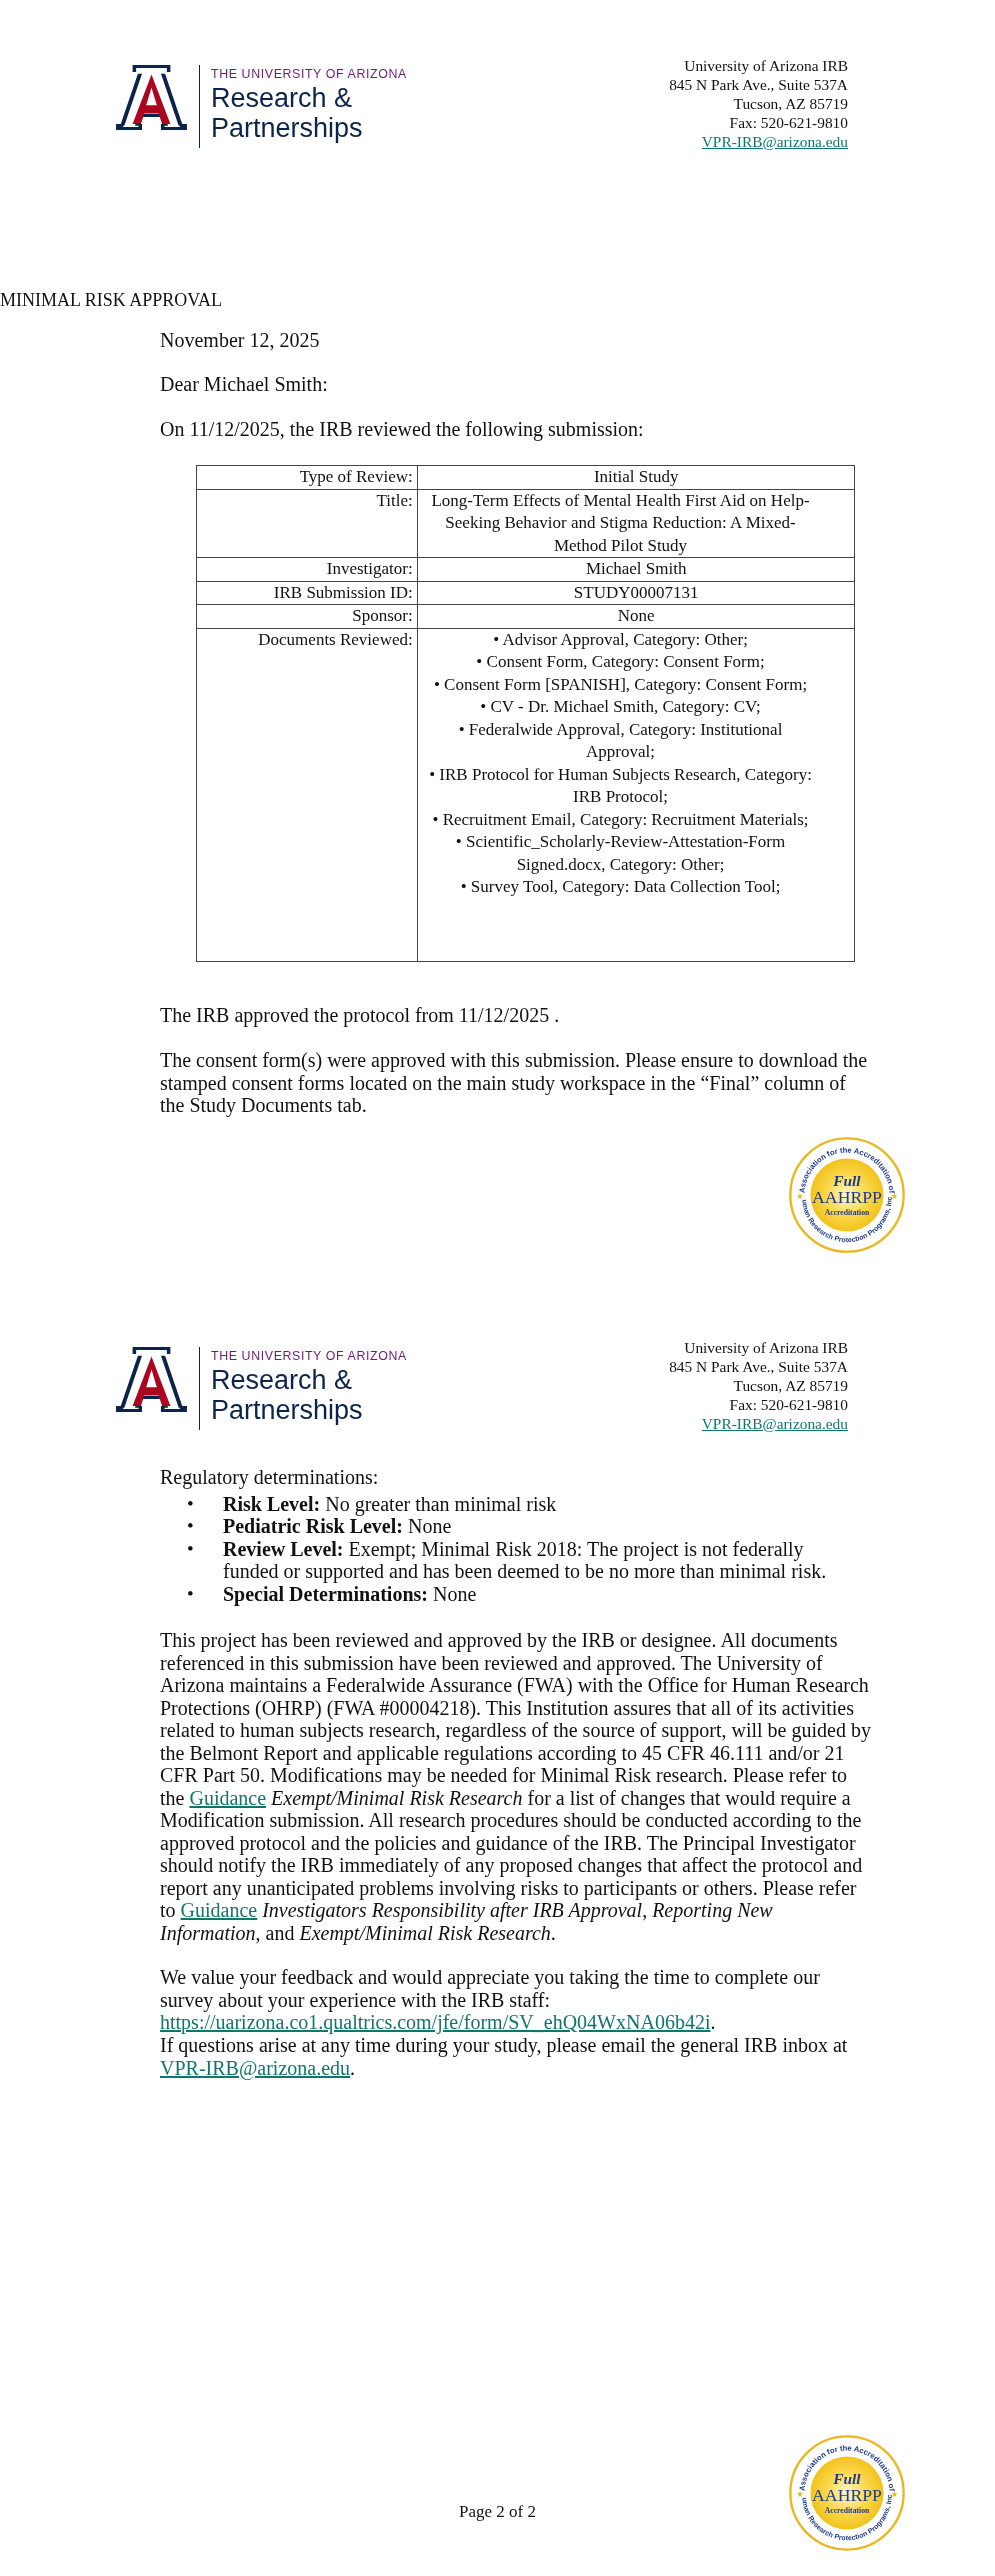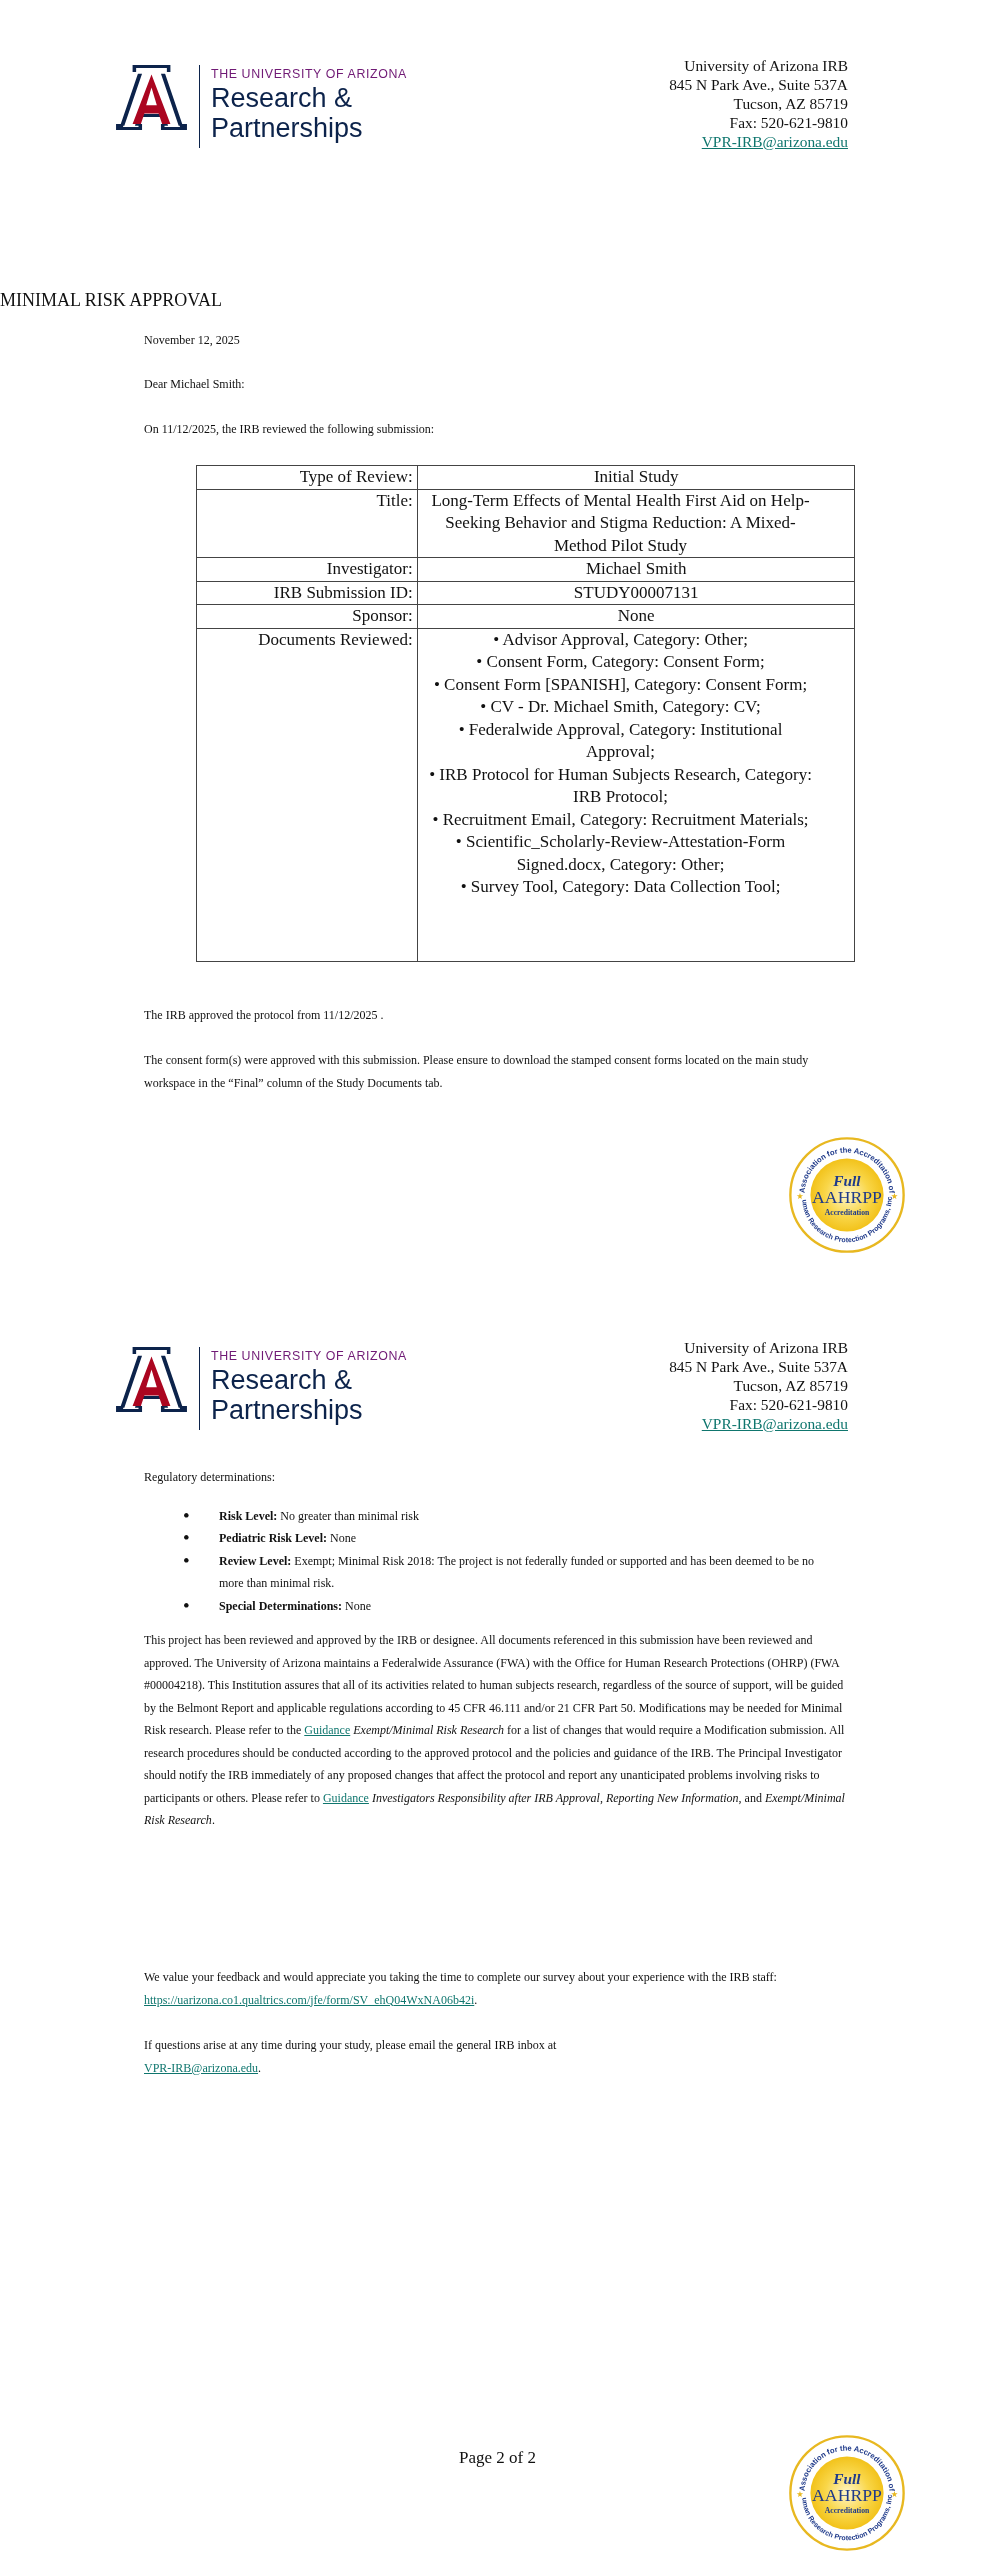--- a/index.html
+++ b/index.html
@@ -8,28 +8,28 @@
   #page1 { top:0; height:1288px; }
   #page2 { top:1288px; height:1288px; }
   .logo { position:absolute; left:116px; top:62px; width:290px; height:89px; }
   .logo .amark { position:absolute; left:0; top:3px; width:71px; height:65px; }
   .logo .divider { position:absolute; left:83px; top:3px; width:1.2px; height:83px; background:#0c234b; }
   .logo .uni { position:absolute; left:95px; top:4.7px; font-family:"Liberation Sans", sans-serif; font-size:12.4px; letter-spacing:0.6px; color:#701a75; white-space:nowrap; }
   .logo .rp { position:absolute; left:95px; top:21.3px; font-family:"Liberation Sans", sans-serif; font-size:27px; line-height:30px; color:#0c234b; white-space:nowrap; }
   .address { position:absolute; right:147px; top:56px; text-align:right; font-size:15.4px; line-height:19px; }
   .address a, .link { color:#0f766e; text-decoration:underline; }
   .doc-title { position:absolute; left:0; width:995px; text-align:left; top:290px; font-size:18px; }
-  .para { position:absolute; left:144px; width:711px; font-size:12px; line-height:22.5px; }
+  .para { position:absolute; left:160px; width:711px; font-size:20px; line-height:22.5px; }
   table.review { position:absolute; left:196px; top:465px; width:659px; border-collapse:collapse; font-size:17px; line-height:22.5px; }
   table.review td { border:1.2px solid #444; padding:0 4.7px; vertical-align:top;text-align:center; }
   table.review td.lbl { width:211px; text-align:right; }
   table.review td.docs { height:332px; }
   .footer-page { position:absolute; left:0; width:995px; text-align:center; font-size:17px; }
   .seal { position:absolute; width:118px; height:118px; }
-  ul.reg { margin:16px; padding:0 0 0 59px; list-style:none; }
+  ul.reg { margin:4px; padding:0 0 0 59px; list-style:none; }
   ul.reg li { position:relative; }
   ul.reg li::before { content:"\2022"; position:absolute; left:-36px; font-size:19px; }
   b { font-weight:bold; }
 </style>
 </head>
 <body>
 
 <div class="page" id="page1">
 
   <div class="logo">
@@ -160,21 +160,21 @@
       <li><b>Special Determinations:</b><span> None</span></li>
     </ul>
   </div>
 
   <div class="para" style="top:341px;"><span>This project has been reviewed and approved by the IRB or designee. All documents referenced in this submission have been reviewed and approved. The University of Arizona maintains a Federalwide Assurance (FWA) with the Office for Human Research Protections (OHRP) (FWA #00004218). This Institution assures that all of its activities related to human subjects research, regardless of the source of support, will be guided by the Belmont Report and applicable regulations according to 45 CFR 46.111 and/or 21 CFR Part 50. Modifications may be needed for Minimal Risk research. Please refer to the </span><a class="link">Guidance</a><i> Exempt/Minimal Risk Research</i><span> for a list of changes that would require a Modification submission.  All research procedures should be conducted according to the approved protocol and the policies and guidance of the IRB. The Principal Investigator should notify the IRB immediately of any proposed changes that affect the protocol and report any unanticipated problems involving risks to participants or others. Please refer to </span><a class="link">Guidance</a><i> Investigators Responsibility after IRB Approval</i><span>, </span><i>Reporting New Information</i><span>, and </span><i>Exempt/Minimal Risk Research</i><span>.</span></div>
 
   <div class="para" style="top:678px;"><span>We value your feedback and would appreciate you taking the time to complete our survey about your experience with the IRB staff:</span><br><a class="link">https://uarizona.co1.qualtrics.com/jfe/form/SV_ehQ04WxNA06b42i</a><span>.</span></div>
 
   <div class="para" style="top:746px;"><span>If questions arise at any time during your study, please email the general IRB inbox at</span><br><a class="link">VPR-IRB@arizona.edu</a><span>.</span></div>
 
-  <div class="footer-page" style="top:1160px;">Page 2 of 2</div>
+  <div class="footer-page" style="top:1214px;">Page 2 of 2</div>
 
   <svg class="seal" style="left:788px; top:1146px;" viewBox="0 0 200 200">
     <defs>
       <radialGradient id="g2" cx="50%" cy="50%" r="50%">
         <stop offset="0%" stop-color="#fff6c8"></stop>
           <stop offset="60%" stop-color="#f9d648"></stop>
           <stop offset="100%" stop-color="#f2c21a"></stop>
       </radialGradient>
       <path id="arcTop2" d="M 28,100 A 72,72 0 0 1 172,100"></path>
       <path id="arcBot2" d="M 24,104 A 76,76 0 0 0 176,104"></path>

